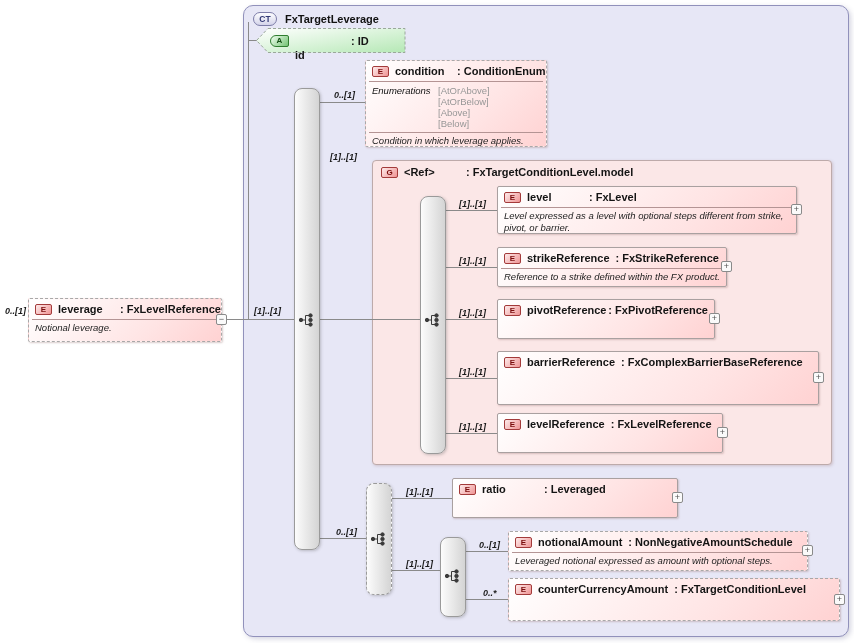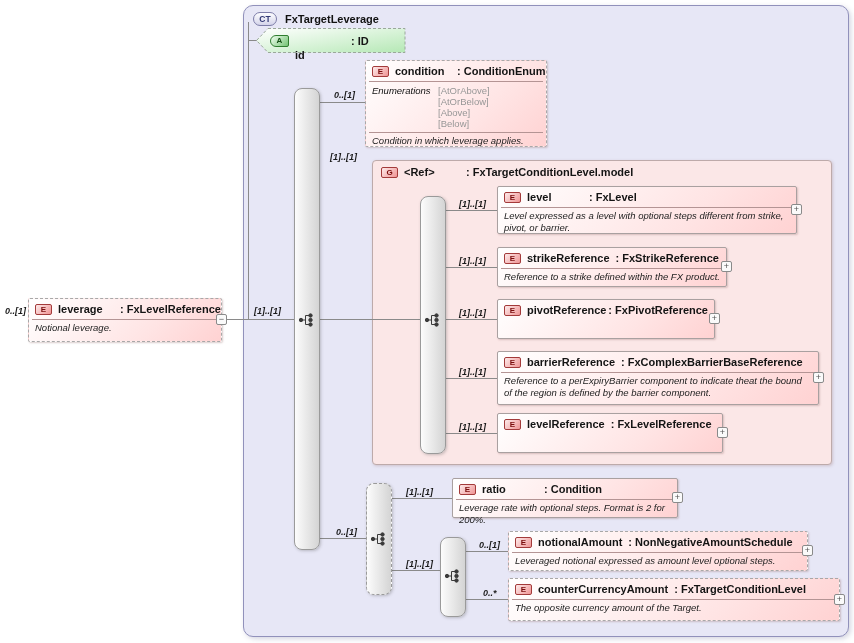--- a/index.html
+++ b/index.html
@@ -249,60 +249,57 @@
     </div>
     <div class="pm">+</div>
   </div>
 
   <div class="el" style="left:497px;top:351px;width:322px;height:54px">
     <div class="el-title">
       <span class="badge badge-e">E</span>
       <span class="el-name">barrierReference</span>
       <span>: FxComplexBarrierBaseReference</span>
     </div>
-    <div class="el-ann">Reference to a perExpiryBarrier component to indicate theat the bound of the region is defined by the barrier component.</div>
     <div class="pm">+</div>
   </div>
 
   <div class="el" style="left:497px;top:413px;width:226px;height:40px">
     <div class="el-title">
       <span class="badge badge-e">E</span>
       <span class="el-name">levelReference</span>
       <span>: FxLevelReference</span>
     </div>
     <div class="pm">+</div>
   </div>
 
   <div class="el" style="left:452px;top:478px;width:226px;height:40px">
     <div class="el-title">
       <span class="badge badge-e">E</span>
       <span class="el-name">ratio</span>
-      <span>: Condition</span>
-    </div>
-    <div class="el-ann">Leverage rate with optional steps. Format is 2 for 200%.</div>
+      <span>: Leveraged</span>
+    </div>
     <div class="pm">+</div>
   </div>
 
   <div class="el dashed" style="left:508px;top:531px;width:300px;height:40px">
     <div class="el-title">
       <span class="badge badge-e">E</span>
       <span class="el-name">notionalAmount</span>
       <span>: NonNegativeAmountSchedule</span>
     </div>
-    <div class="el-ann">Leveraged notional expressed as amount level optional steps.</div>
+    <div class="el-ann">Leveraged notional expressed as amount with optional steps.</div>
     <div class="pm">+</div>
   </div>
 
   <div class="el dashed" style="left:508px;top:578px;width:332px;height:43px">
     <div class="el-title">
       <span class="badge badge-e">E</span>
       <span class="el-name">counterCurrencyAmount</span>
       <span>: FxTargetConditionLevel</span>
     </div>
-    <div class="el-ann">The opposite currency amount of the Target.</div>
     <div class="pm">+</div>
   </div>
 
   <div class="card" style="left:5px;top:306px">0..[1]</div>
   <div class="card" style="left:254px;top:306px">[1]..[1]</div>
   <div class="card" style="left:334px;top:90px">0..[1]</div>
   <div class="card" style="left:330px;top:152px">[1]..[1]</div>
   <div class="card" style="left:459px;top:199px">[1]..[1]</div>
   <div class="card" style="left:459px;top:256px">[1]..[1]</div>
   <div class="card" style="left:459px;top:308px">[1]..[1]</div>

